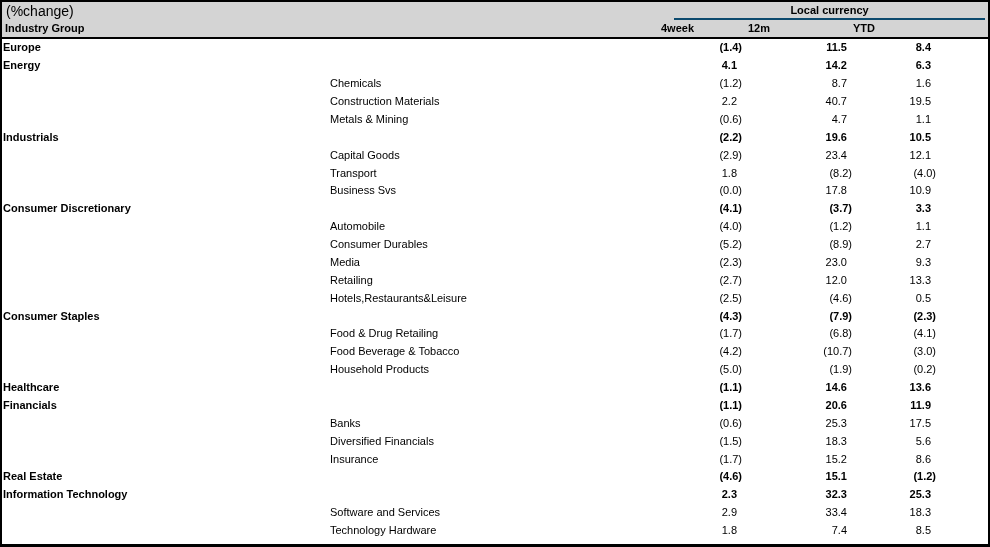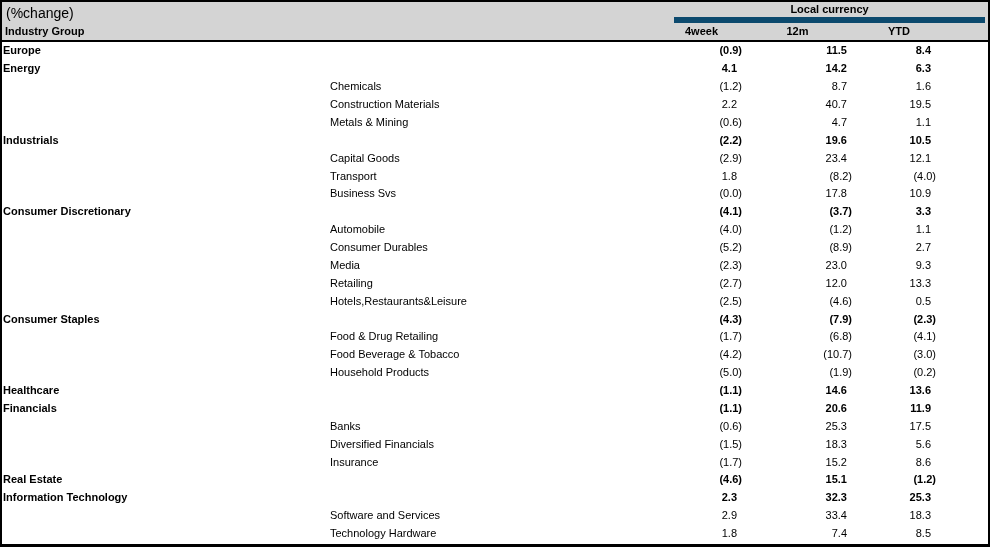--- a/index.html
+++ b/index.html
@@ -38,25 +38,25 @@
   .hleft {
     padding-left: 4px;
     font-weight: normal;
     font-size: 14px;
   }
   .currency-cell { padding: 0; }
   .currency-inner {
     margin: 2px 3px 0 14px;
     text-align: center;
     font-weight: bold;
-    border-bottom: 6px solid #0c4a6e;
+    border-bottom: 2px solid #0c4a6e;
     padding-bottom: 2px;
   }
   .hgroup { padding-left: 3px; }
-  .hcol { text-align: center; }
+  .hcol { text-align: left; }
   .c4h  { padding-right: 5px; }
   .c12h { padding-right: 5px; }
   .cytdh { padding-right: 43px; }
 
   tbody td {
     height: 15.88px;
     vertical-align: middle;
     white-space: nowrap;
     overflow: hidden;
   }
@@ -90,21 +90,21 @@
       <tr class="h2">
         <td class="hgroup">Industry Group</td>
         <td class="hcol c4h">4week</td>
         <td class="hcol c12h">12m</td>
         <td class="hcol cytdh">YTD</td>
       </tr>
     </thead>
     <tbody>
         <tr class="group">
           <td class="lbl lbl-group">Europe</td>
-          <td class="num c4">(0.9)</td>
+          <td class="num c4">(1.4)</td>
           <td class="num c12">11.5<span class="pad"></span></td>
           <td class="num cytd">8.4<span class="pad"></span></td>
         </tr>
         <tr class="group">
           <td class="lbl lbl-group">Energy</td>
           <td class="num c4">4.1<span class="pad"></span></td>
           <td class="num c12">14.2<span class="pad"></span></td>
           <td class="num cytd">6.3<span class="pad"></span></td>
         </tr>
         <tr class="sub">

